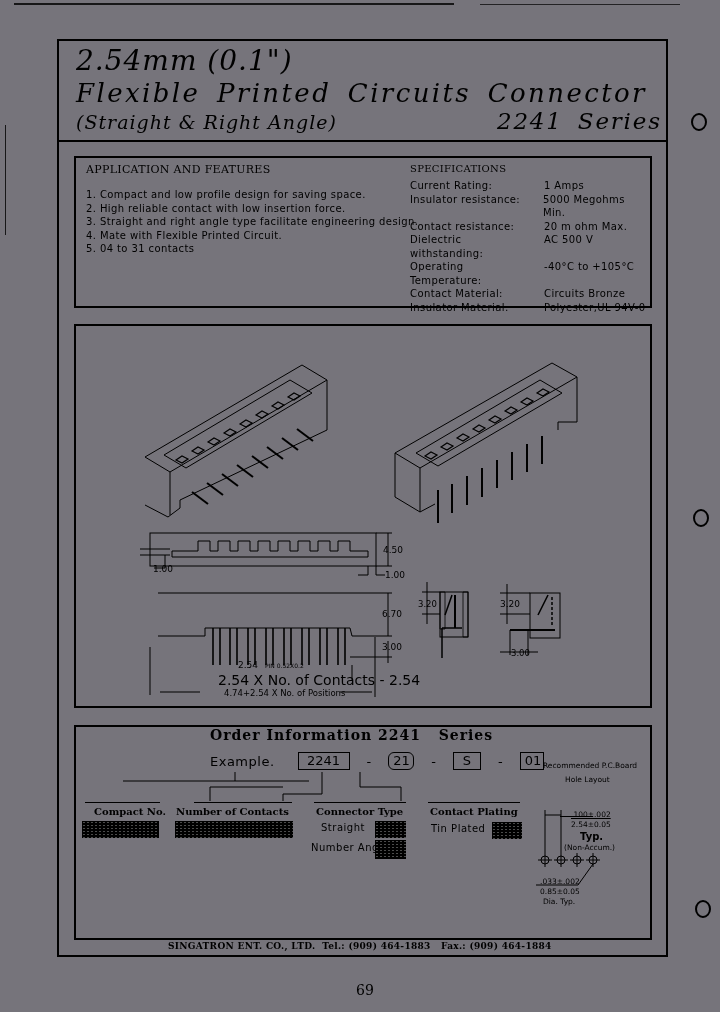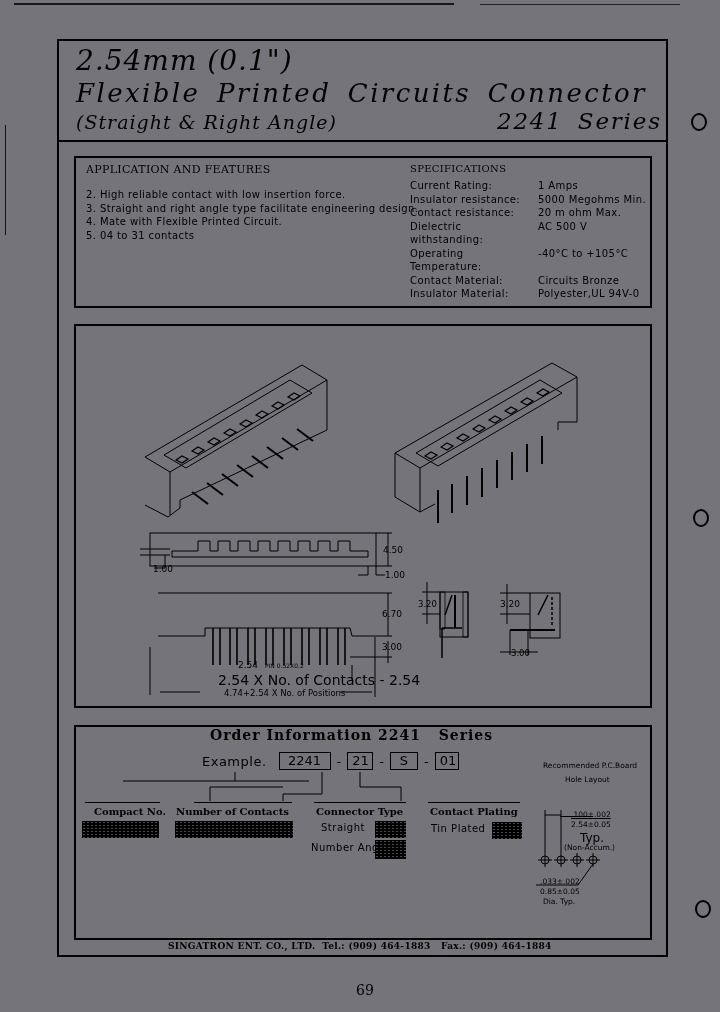--- a/index.html
+++ b/index.html
@@ -10,21 +10,21 @@
       color: #000;
       font-family: "DejaVu Sans", sans-serif;
     }
     .abs { position: absolute; }
     .line { position: absolute; background: #000; }
     .frame { position: absolute; border: 2px solid #000; box-sizing: border-box; }
     .serif-it { font-family: "DejaVu Serif", serif; font-style: italic; }
     .serif { font-family: "DejaVu Serif", serif; }
     .thin { font-family: "DejaVu Sans", sans-serif; font-size: 10px; letter-spacing: 0.4px; line-height: 13.5px; }
     .hole { position: absolute; width: 16px; height: 18px; border: 2px solid #000; border-radius: 50%; box-sizing: border-box; }
-    .spec-row { display: flex; }
+    .spec-row { display: flex; gap: 6px; }
     .spec-row .k { width: 128px; }
     .box-lbl { display: inline-block; border: 1px solid #000; padding: 0 4px; font-size: 13px; line-height: 16px; }
     .noise { background: #000; position: absolute; }
     .noise::after { content: ""; position: absolute; inset: 0;
       background-image: radial-gradient(#888 0.5px, transparent 0.8px);
       background-size: 4px 3px; opacity: 0.55; }
     .hdr-u { position: absolute; border-top: 1px solid #000; }
     svg { position: absolute; overflow: visible; }
   </style>
 </head>
@@ -44,20 +44,21 @@
   <div class="line" style="left:58px;top:140px;width:609px;height:2px;"></div>
 </div>
 
 <div class="hole" style="left:691px;top:113px;"></div>
 <div class="hole" style="left:693px;top:509px;"></div>
 <div class="hole" style="left:695px;top:900px;"></div>
 
 <div class="frame" style="left:74px;top:156px;width:578px;height:152px;"></div>
 <div class="abs" style="left:86px;top:163px;width:330px;">
   <div class="serif" style="font-size:11px;letter-spacing:0.3px;margin-bottom:12px;">APPLICATION AND FEATURES</div>
+  <div class="thin">1. Compact and low profile design for saving space.</div>
   <div class="thin">2. High reliable contact with low insertion force.</div>
   <div class="thin" style="white-space:nowrap;">3. Straight and right angle type facilitate engineering design.</div>
   <div class="thin">4. Mate with Flexible Printed Circuit.</div>
   <div class="thin">5. 04 to 31 contacts</div>
 </div>
 <div class="abs" style="left:410px;top:163px;width:240px;">
   <div class="serif" style="font-size:10px;letter-spacing:0.3px;margin-bottom:5px;">SPECIFICATIONS</div>
   <div class="spec-row thin">
       <span class="k">Current Rating:</span>
       <span>1 Amps</span>
@@ -210,25 +211,25 @@
     <line x1="100" y1="44" x2="130" y2="44"></line>
   <line x1="107" y1="14" x2="107" y2="54"></line>
   <line x1="100" y1="82" x2="138" y2="82"></line>
 </svg>
 <div class="abs" style="left:418px;top:599px;font-size:8.5px;">3.20</div>
 <div class="abs" style="left:500px;top:599px;font-size:9px;">3.20</div>
 <div class="abs" style="left:511px;top:648px;font-size:8.5px;">3.00</div>
 
 <div class="frame" style="left:74px;top:725px;width:578px;height:215px;"></div>
 <div class="abs serif" style="left:210px;top:727px;font-size:14px;font-weight:bold;letter-spacing:1px;white-space:pre;">Order Information 2241   Series</div>
-<div class="abs" style="left:202px;top:752px;display:flex;align-items:center;gap:6px;font-size:13px;">
+<div class="abs" style="left:210px;top:752px;display:flex;align-items:center;gap:17px;font-size:13px;">
   <span style="margin-right:6px;letter-spacing:0.5px;">Example.</span>
   <span class="box-lbl" style="width:42px;text-align:center;">2241</span>
   <span>-</span>
-  <span class="box-lbl" style="width:16px;text-align:right;">21</span>
+  <span class="box-lbl" style="width:16px;text-align:right;border-radius:6px;">21</span>
   <span>-</span>
   <span class="box-lbl" style="width:18px;text-align:center;">S</span>
   <span>-</span>
   <span class="box-lbl" style="width:14px;text-align:left;">01</span>
 </div>
 
 <svg style="left:75px;top:770px;" width="460" height="40" viewBox="0 0 460 40" fill="none" stroke="#000" stroke-width="1">
   <polyline points="160,2 160,11 48,11"></polyline>
   <line x1="48" y1="11" x2="48" y2="11"></line>
   <line x1="234" y1="11" x2="160" y2="11"></line>
@@ -277,21 +278,21 @@
         <line x1="47" y1="43" x2="47" y2="57"></line>
       <circle cx="63" cy="50" r="4"></circle>
         <line x1="56" y1="50" x2="70" y2="50"></line>
         <line x1="63" y1="43" x2="63" y2="57"></line>
     </g>
     <line x1="63" y1="54" x2="48" y2="75"></line>
     <line x1="6" y1="75" x2="48" y2="75"></line>
   </svg>
   <div class="abs" style="left:571px;top:810px;font-size:7.5px;text-decoration:underline;">.100±.002</div>
   <div class="abs" style="left:571px;top:820px;font-size:7.5px;">2.54±0.05</div>
-  <div class="abs" style="left:580px;top:831px;font-size:12px;">Typ.</div>
+  <div class="abs" style="left:580px;top:831px;font-size:10px;font-weight:bold;">Typ.</div>
   <div class="abs" style="left:564px;top:843px;font-size:7.5px;">(Non-Accum.)</div>
   <div class="abs" style="left:540px;top:877px;font-size:7.5px;">.033±.002</div>
   <div class="abs" style="left:540px;top:887px;font-size:7.5px;">0.85±0.05</div>
   <div class="abs" style="left:543px;top:897px;font-size:7.5px;">Dia. Typ.</div>
 </div>
 
 <div class="line" style="left:140px;top:938px;width:500px;height:2px;"></div>
 <div class="abs serif" style="left:168px;top:941px;font-size:9px;font-weight:bold;white-space:pre;letter-spacing:0.3px;">SINGATRON ENT. CO., LTD.  Tel.: (909) 464-1883   Fax.: (909) 464-1884</div>
 <div class="line" style="left:140px;top:955px;width:527px;height:2px;"></div>
 <div class="abs serif" style="left:356px;top:982px;font-size:14px;">69</div>

